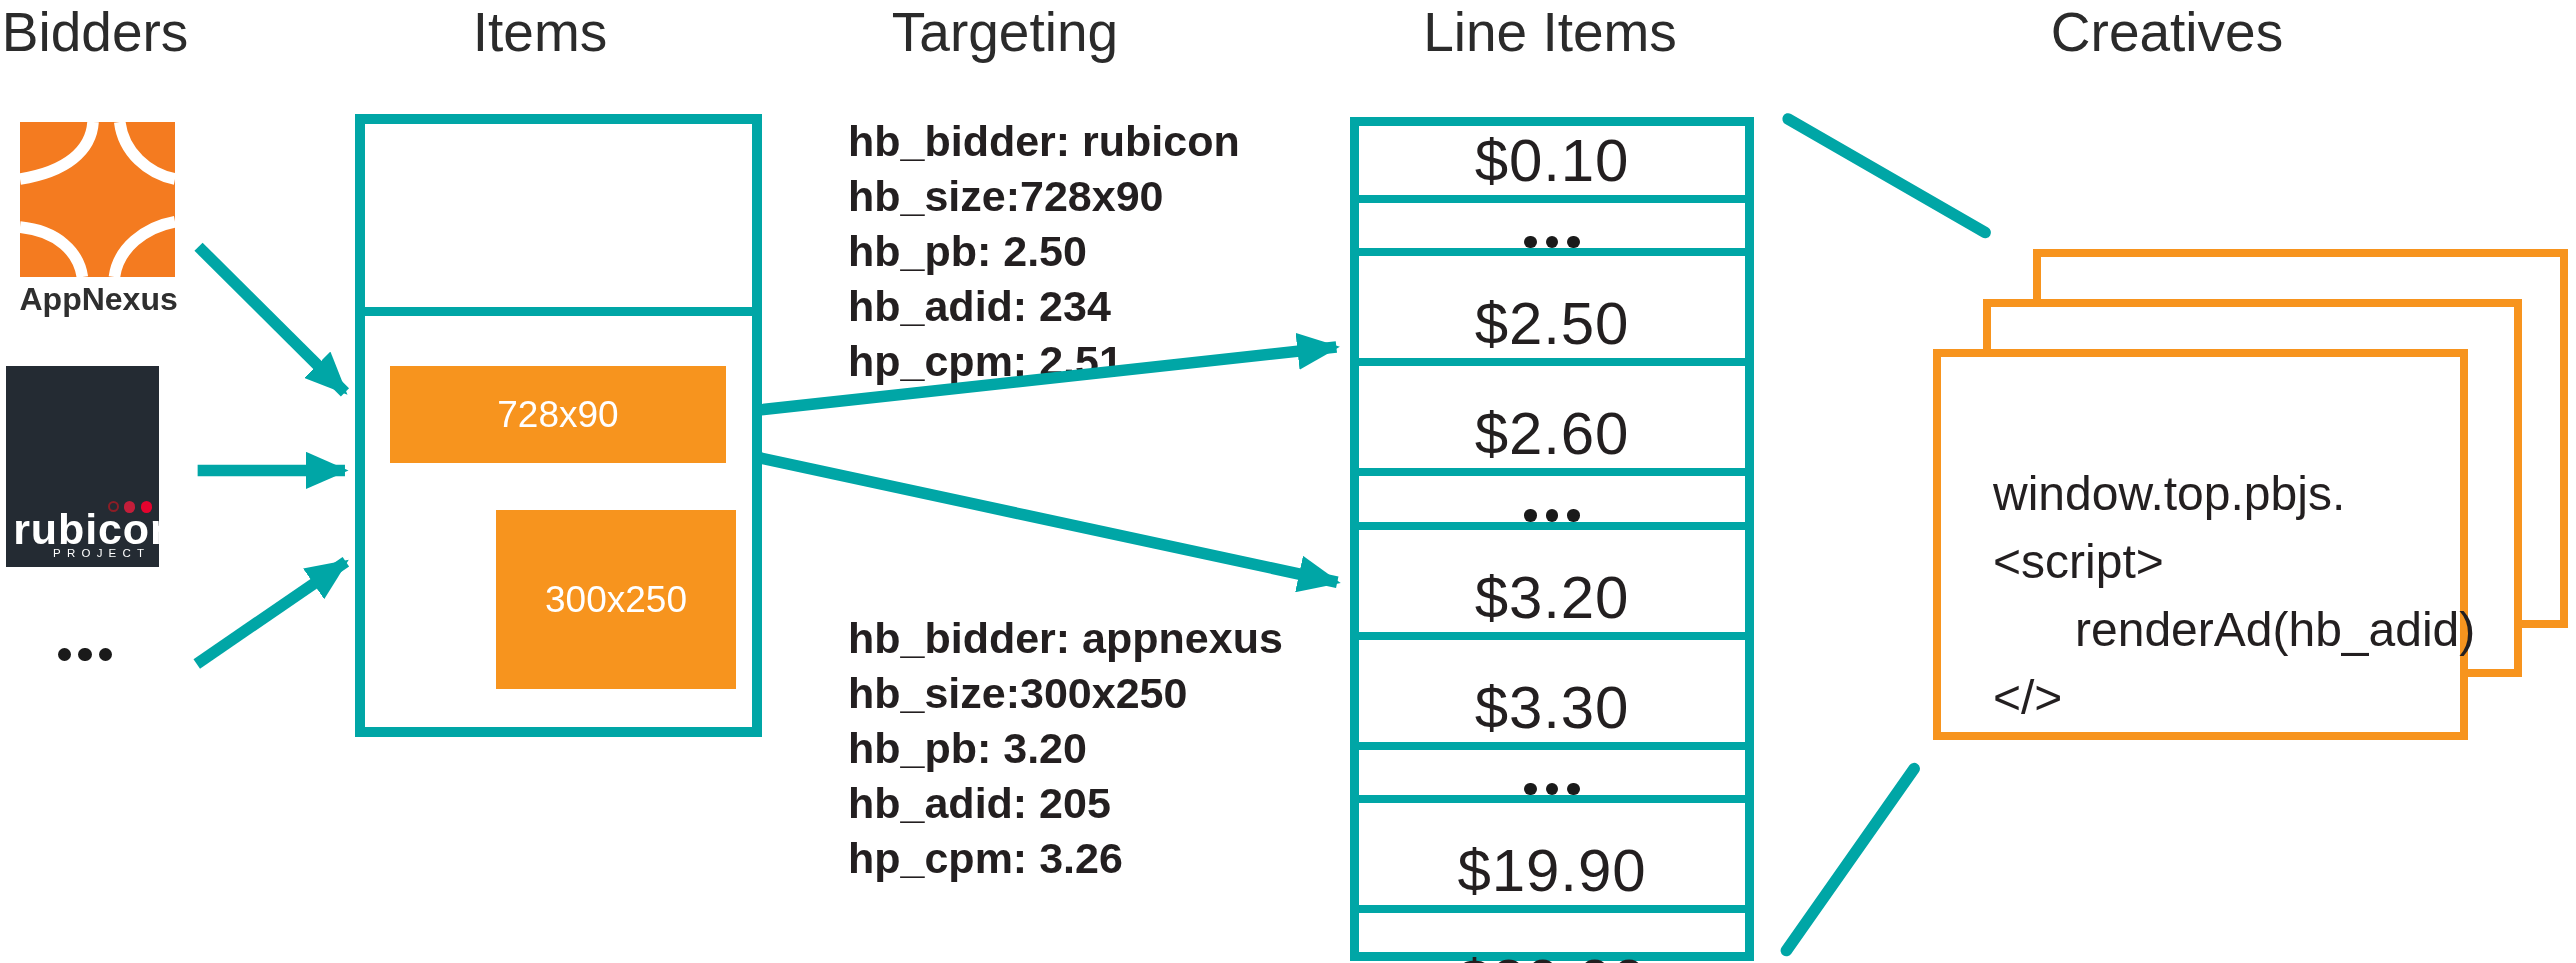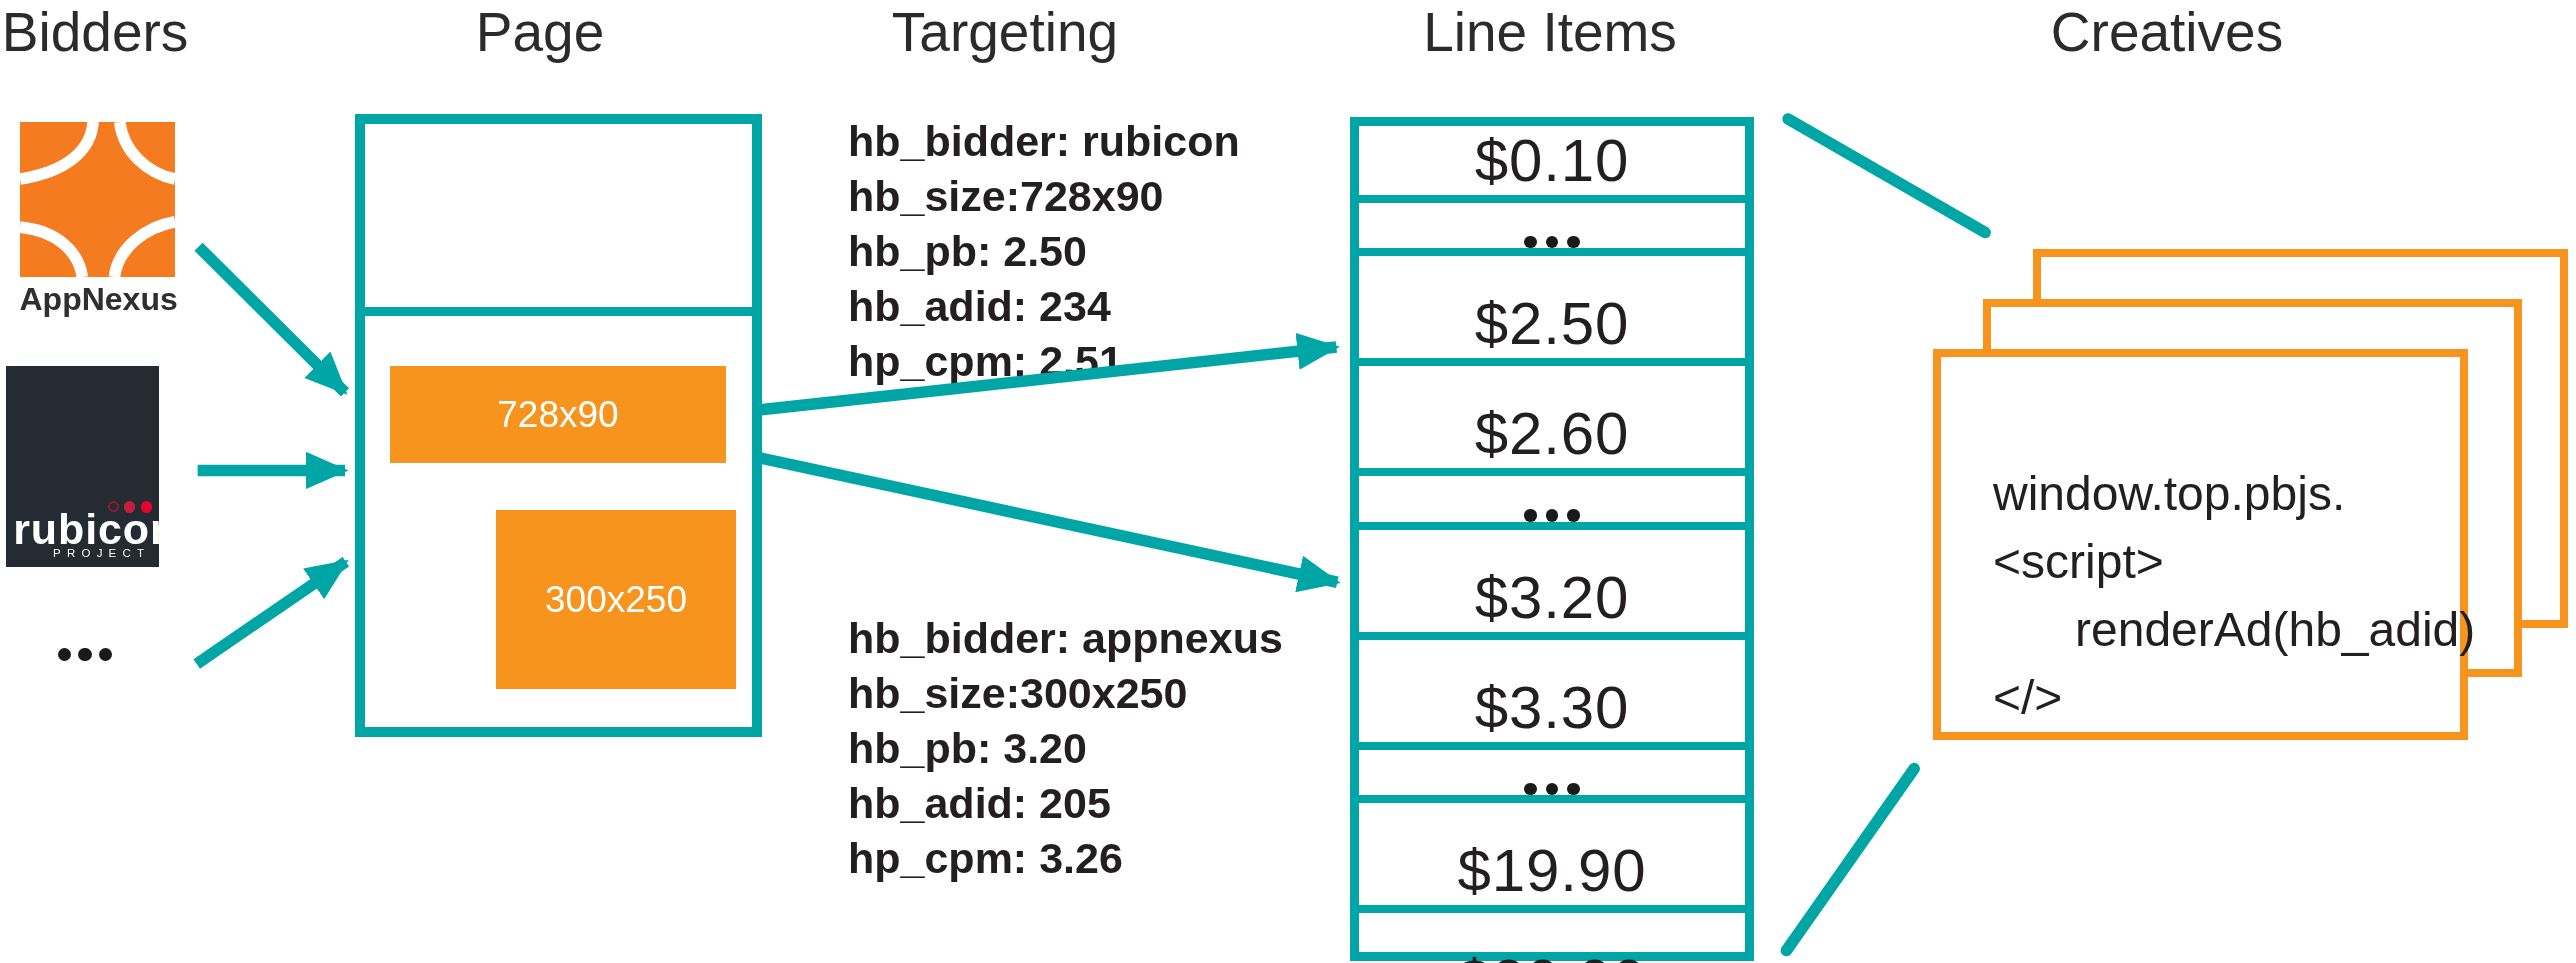--- a/index.html
+++ b/index.html
@@ -70,21 +70,21 @@
   .creative-code{position:absolute;left:52px;top:55px;white-space:pre;}
   .code-line{font-size:48px;line-height:68px;color:#231F20;}
   .code-line.indent{padding-left:82px;}
 
   svg.overlay{position:absolute;left:0;top:0;pointer-events:none;z-index:20;}
 </style>
 </head>
 <body>
 
 <div class="col-header" style="left:1.8px;">Bidders</div>
-<div class="col-header centered" style="left:540px;">Page</div>
+<div class="col-header centered" style="left:540px;">Items</div>
 <div class="col-header centered" style="left:1005px;">Targeting</div>
 <div class="col-header centered" style="left:1550px;">Line Items</div>
 <div class="col-header centered" style="left:2167px;">Creatives</div>
 
 <svg class="abs" style="left:19.5px;top:122px;" width="155" height="155" viewBox="0 0 174 174">
   <rect x="0" y="0" width="174" height="174" fill="var(--color-appnexus_orange,#F47B20)"></rect>
   <g stroke="#ffffff" stroke-width="13" fill="none">
     <path d="M82,0 C80,32 52,56 0,64"></path>
     <path d="M112,0 C116,34 144,58 174,64"></path>
     <path d="M0,118 C42,122 66,146 70,174"></path>

